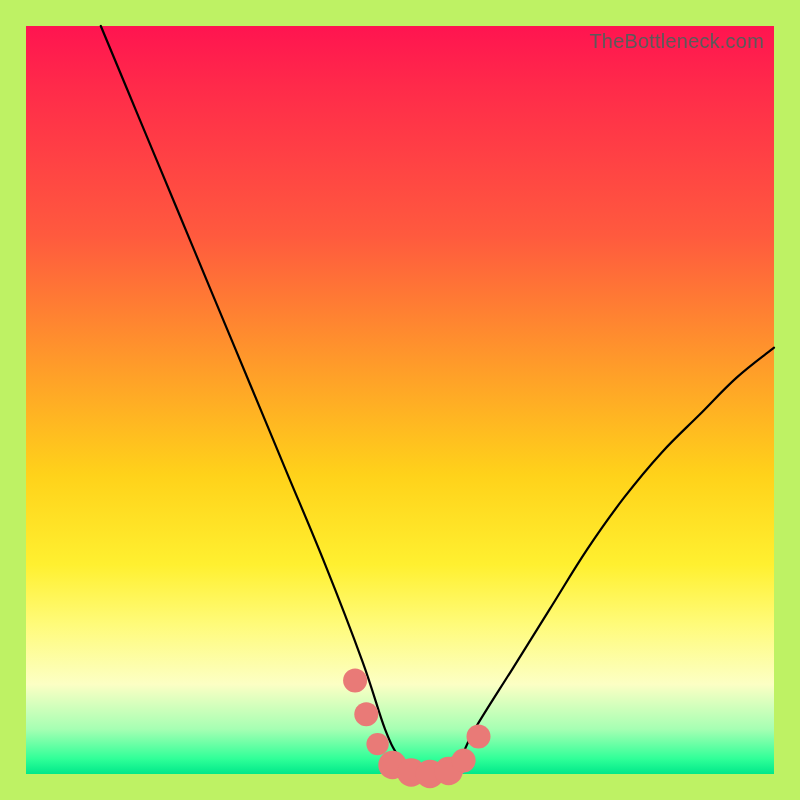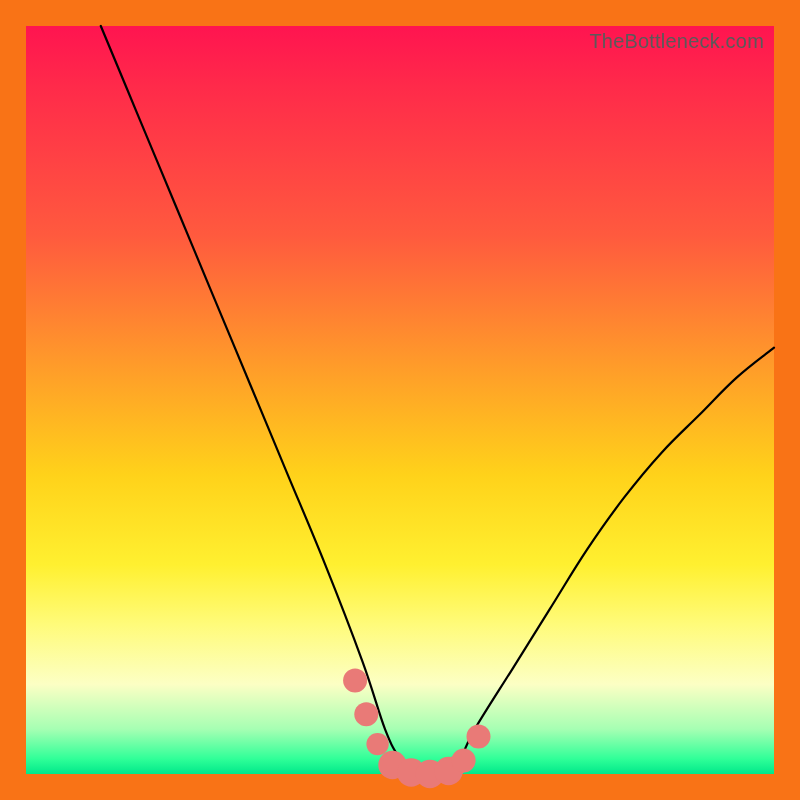--- a/index.html
+++ b/index.html
@@ -1,20 +1,20 @@
 <!DOCTYPE html>
 <html><head>
 <meta charset="utf-8">
 <style>
   * { margin: 0; padding: 0; box-sizing: border-box; }
   html, body { width: 800px; height: 800px; overflow: hidden; background: #000; }
   .frame {
     width: 800px;
     height: 800px;
-    background: #f97316;
+    background: #bef264;
     position: relative;
   }
   .plot-area {
     position: absolute;
     left: 26px;
     top: 26px;
     width: 748px;
     height: 748px;
     
     background: linear-gradient(

